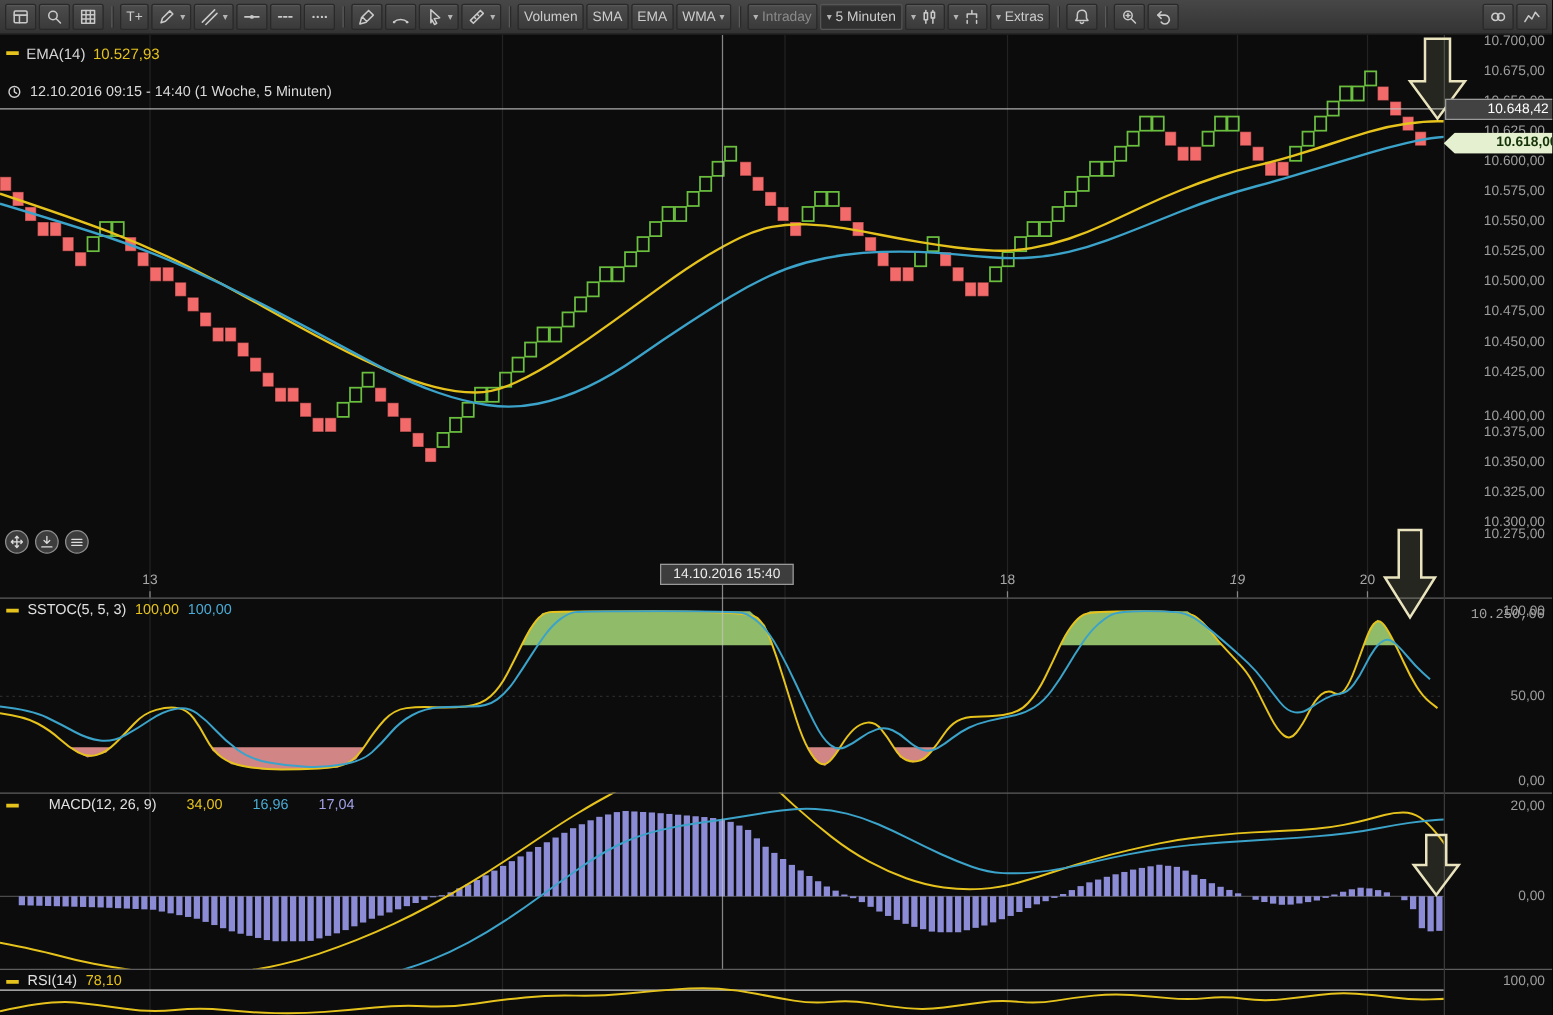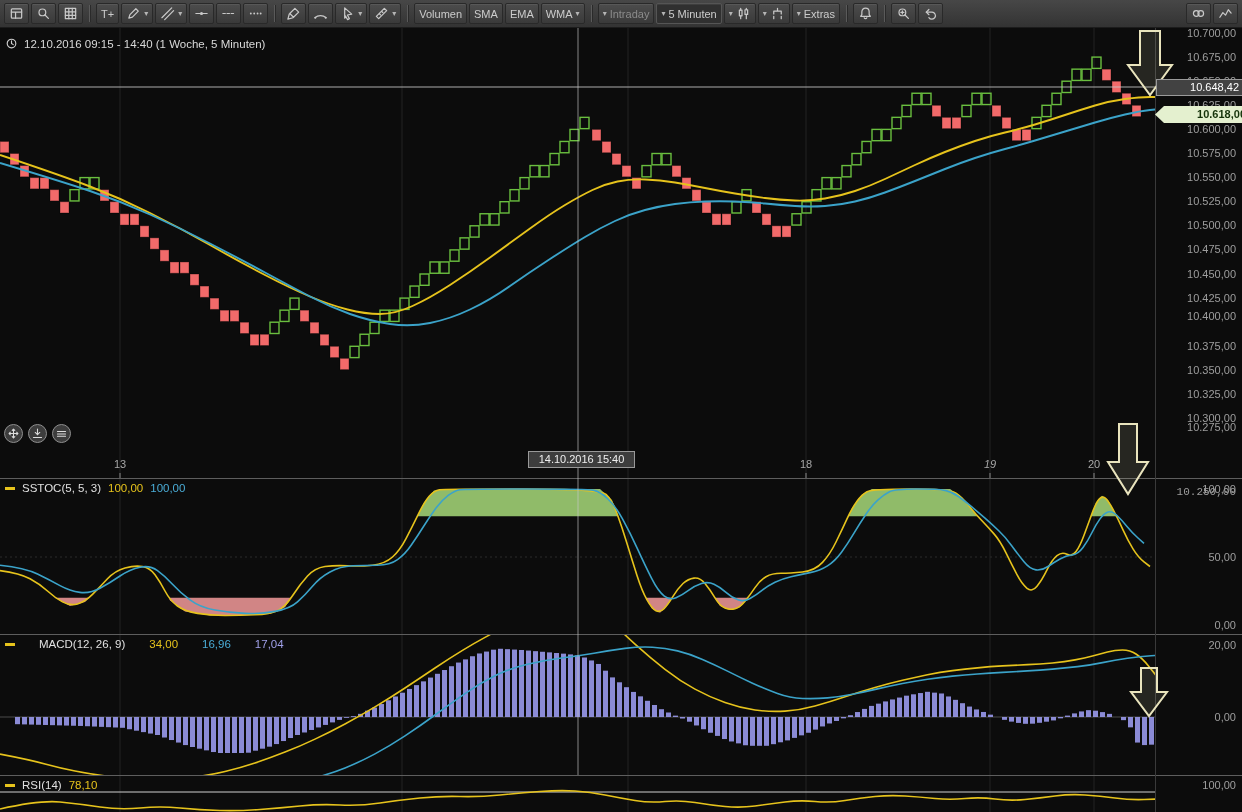--- a/index.html
+++ b/index.html
@@ -401,21 +401,26 @@
           <line x1="0" y1="87" x2="1155" y2="87" stroke="#c8c8c8" opacity="0.85"></line>
         </g>
         <g>
           <polygon points="1140,31 1160,31 1160,65 1172,65 1150,95 1128,65 1140,65" fill="rgba(233,228,189,0.12)" stroke="#e9e4bd" stroke-width="2"></polygon>
           <polygon points="1119,424 1137,424 1137,462 1148,462 1128,494 1108,462 1119,462" fill="rgba(233,228,189,0.12)" stroke="#e9e4bd" stroke-width="2"></polygon>
           <polygon points="1141,668 1157,668 1157,692 1167,692 1149,716 1131,692 1141,692" fill="rgba(233,228,189,0.12)" stroke="#e9e4bd" stroke-width="2"></polygon>
         </g>
       </svg>
 
     <div id="legend-main">
-      <div class="lg-row" style="margin-top:1px">
+      <div class="lg-row">
+        <span class="dash" style="background:#e6c31c"></span>
+        <span class="c-lbl">EMA(14)</span>
+        <span class="c-yellow">10.527,93</span>
+      </div>
+      <div class="lg-row" style="margin-top:14px">
         <svg class="lg-ic" viewBox="0 0 16 16" style="stroke:#cfcfcf;">
             <circle cx="8" cy="8" r="5.3"></circle>
             <path d="M8 4.8V8l2.2 1.4"></path>
           </svg>
         <span class="c-dim" style="font-size:11.5px">12.10.2016 09:15 - 14:40 (1 Woche, 5 Minuten)</span>
       </div>
     </div>
 
     <div class="pane-legend" id="lg-sstoc">
       <span class="dash" style="background:#e6c31c"></span>
@@ -464,21 +469,21 @@
         <div class="axis-lbl" style="top: 74.72px;">10.650,00</div>
         <div class="axis-lbl" style="top: 98.83px;">10.625,00</div>
         <div class="axis-lbl" style="top: 122.94px;">10.600,00</div>
         <div class="axis-lbl" style="top: 147.05px;">10.575,00</div>
         <div class="axis-lbl" style="top: 171.16px;">10.550,00</div>
         <div class="axis-lbl" style="top: 195.27px;">10.525,00</div>
         <div class="axis-lbl" style="top: 219.38px;">10.500,00</div>
         <div class="axis-lbl" style="top: 243.49px;">10.475,00</div>
         <div class="axis-lbl" style="top: 267.6px;">10.450,00</div>
         <div class="axis-lbl" style="top: 291.71px;">10.425,00</div>
-        <div class="axis-lbl" style="top: 310px;">10.400,00</div>
+        <div class="axis-lbl" style="top: 327px;">10.400,00</div>
         <div class="axis-lbl" style="top: 339.93px;">10.375,00</div>
         <div class="axis-lbl" style="top: 364.04px;">10.350,00</div>
         <div class="axis-lbl" style="top: 388.15px;">10.325,00</div>
         <div class="axis-lbl" style="top: 412.26px;">10.300,00</div>
         <div class="axis-lbl" style="top: 421px; text-align: right;">10.275,00</div>
         <div class="axis-lbl" style="top: 486px; font-family: Liberation Mono, monospace;">10.250,00</div>
         <div class="axis-lbl" style="top: 482.5px;">100,00</div>
         <div class="axis-lbl" style="top: 550.5px;">50,00</div>
         <div class="axis-lbl" style="top: 618.5px;">0,00</div>
         <div class="axis-lbl" style="top: 638.5px;">20,00</div>

